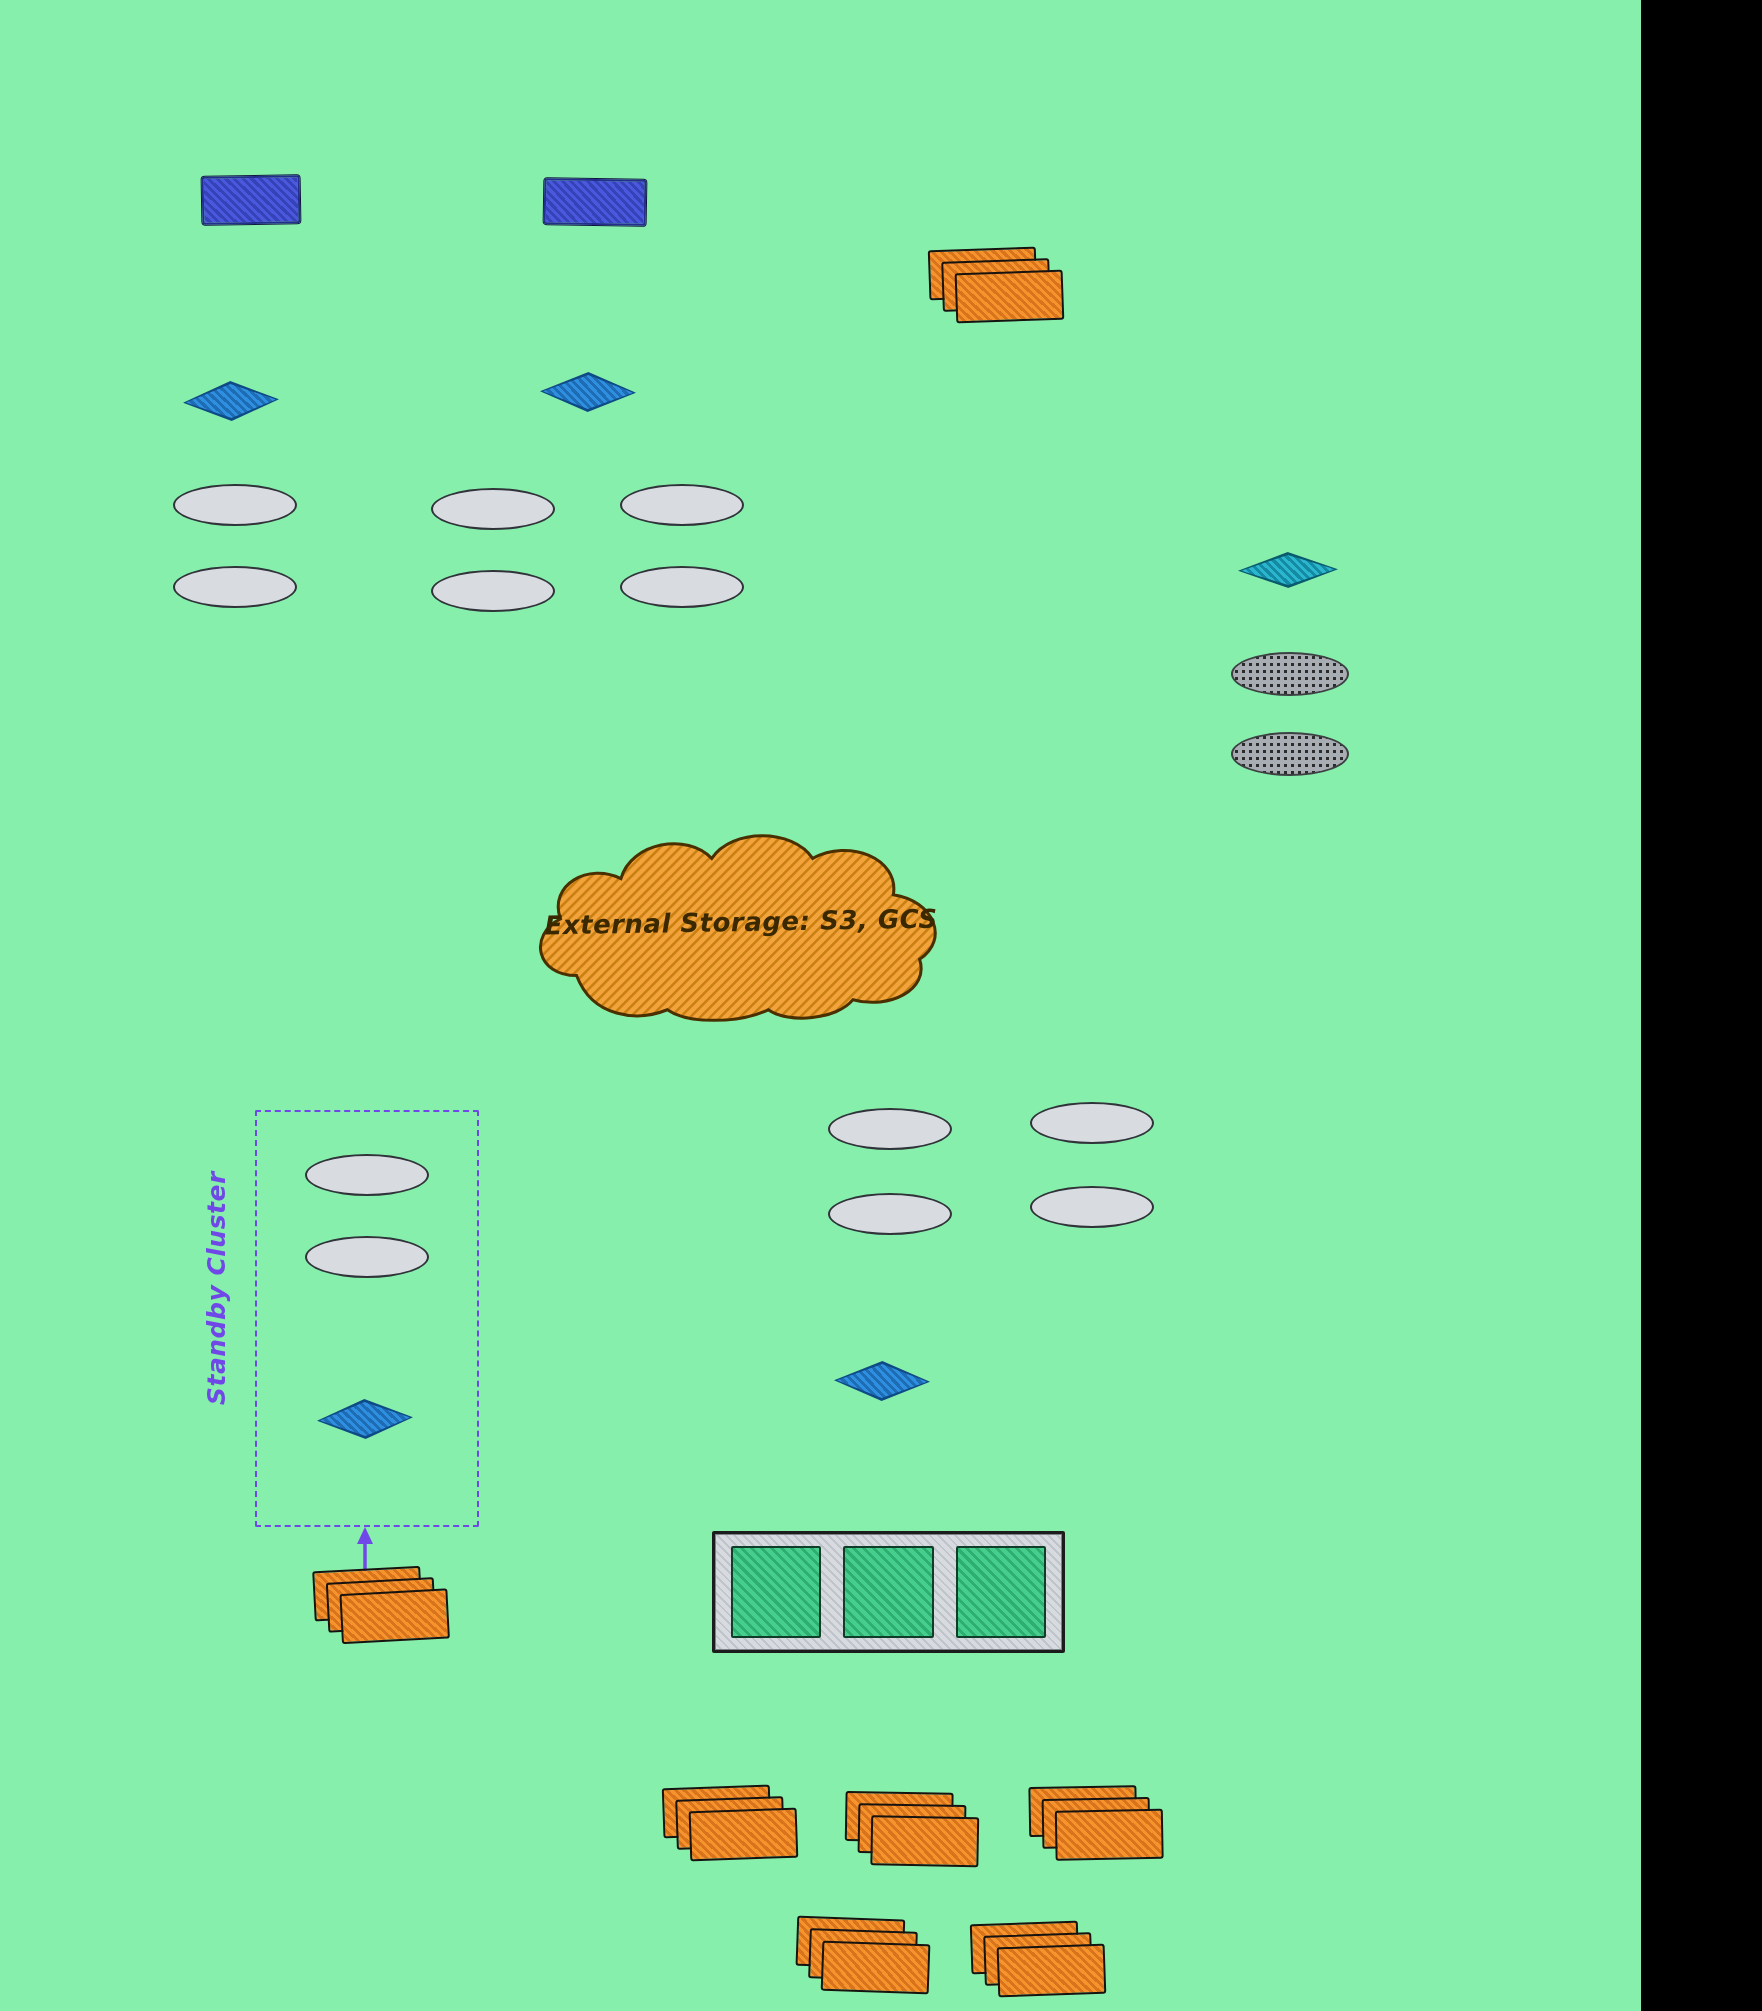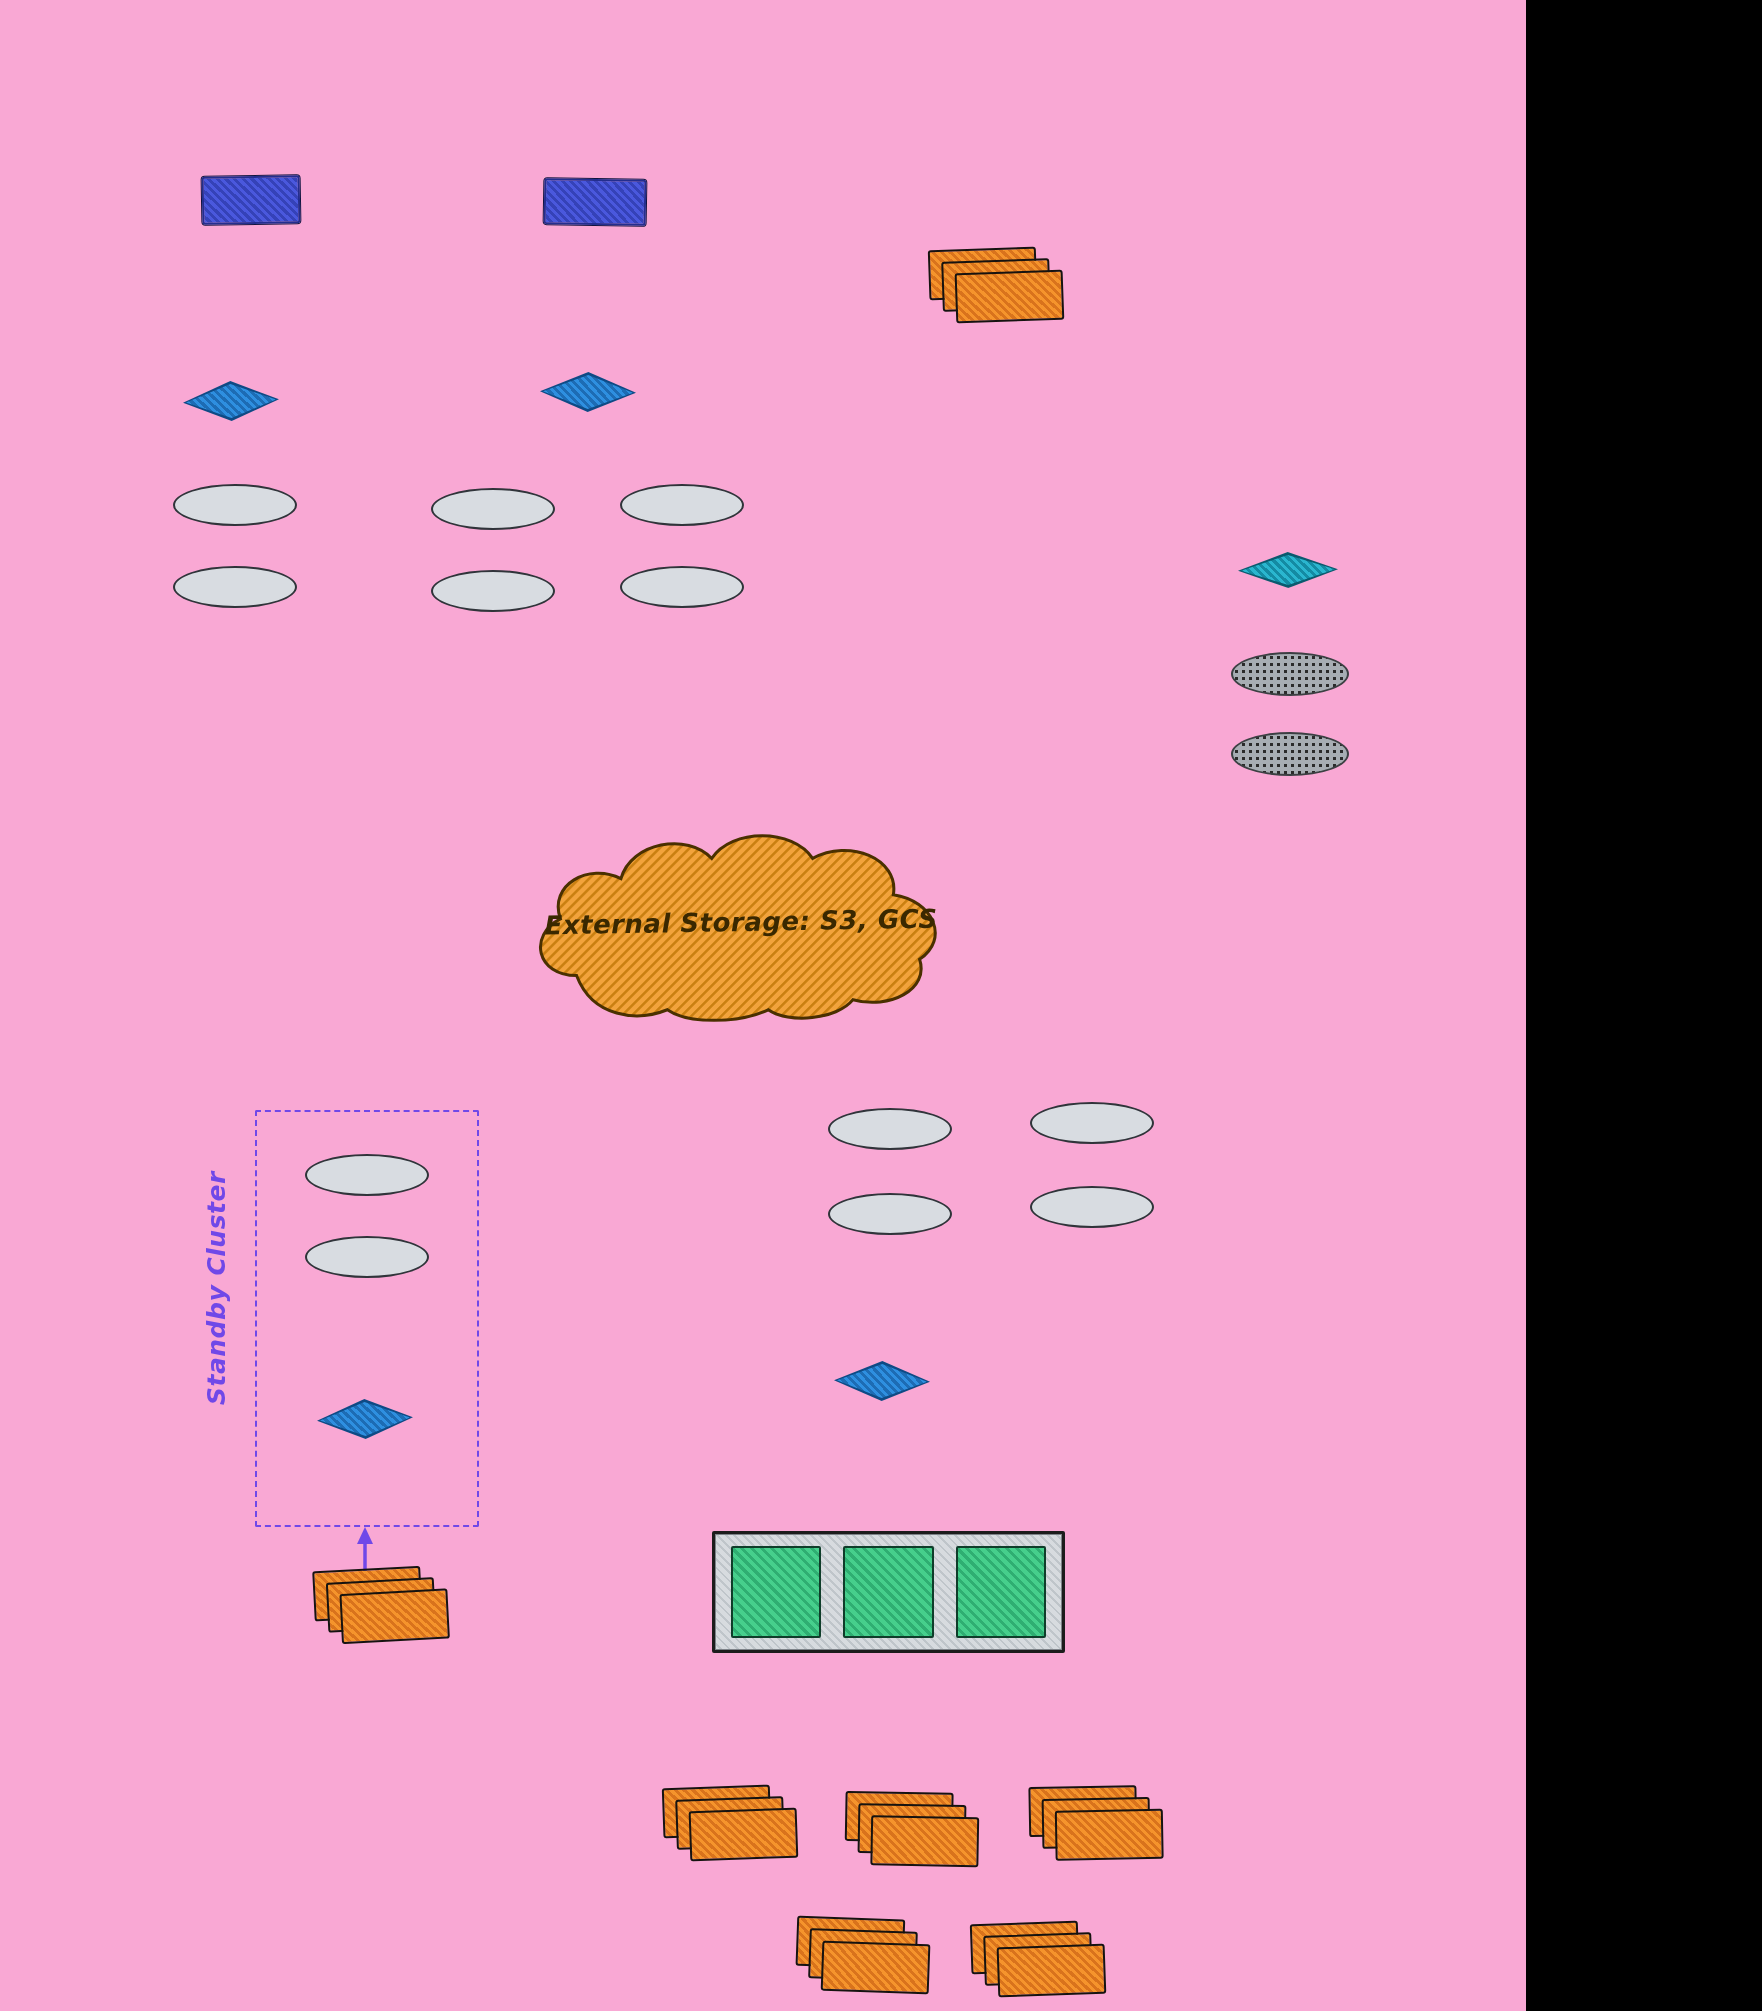--- a/index.html
+++ b/index.html
@@ -1,17 +1,17 @@
 <!DOCTYPE html>
 <html><head>
 <meta charset="utf-8">
 <style>
   html,body{margin:0;padding:0;background:#000;}
   #canvas{
-    position:relative;width:1526px;height:2011px;background:#f9a8d4;
+    position:relative;width:1641px;height:2011px;background:#86efac;
     overflow:hidden;font-family:"DejaVu Sans",sans-serif;
   }
   
   .rect-blue{
     position:absolute;border:2px solid #232e8f;border-radius:3px;
     background:repeating-linear-gradient(45deg,#4a58dd 0 3px,#3542b8 3px 6px);
     box-shadow:0 0 0 1px #10143f;
   }
   
   .diamond{position:absolute;}

